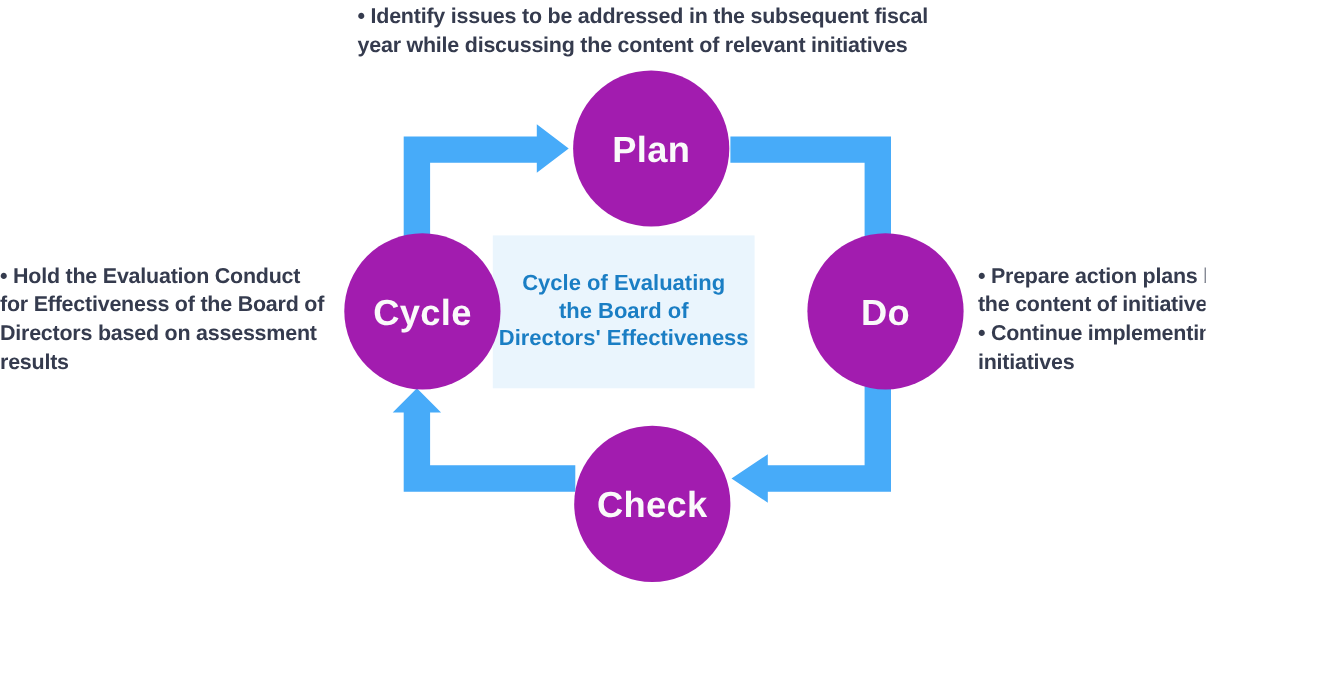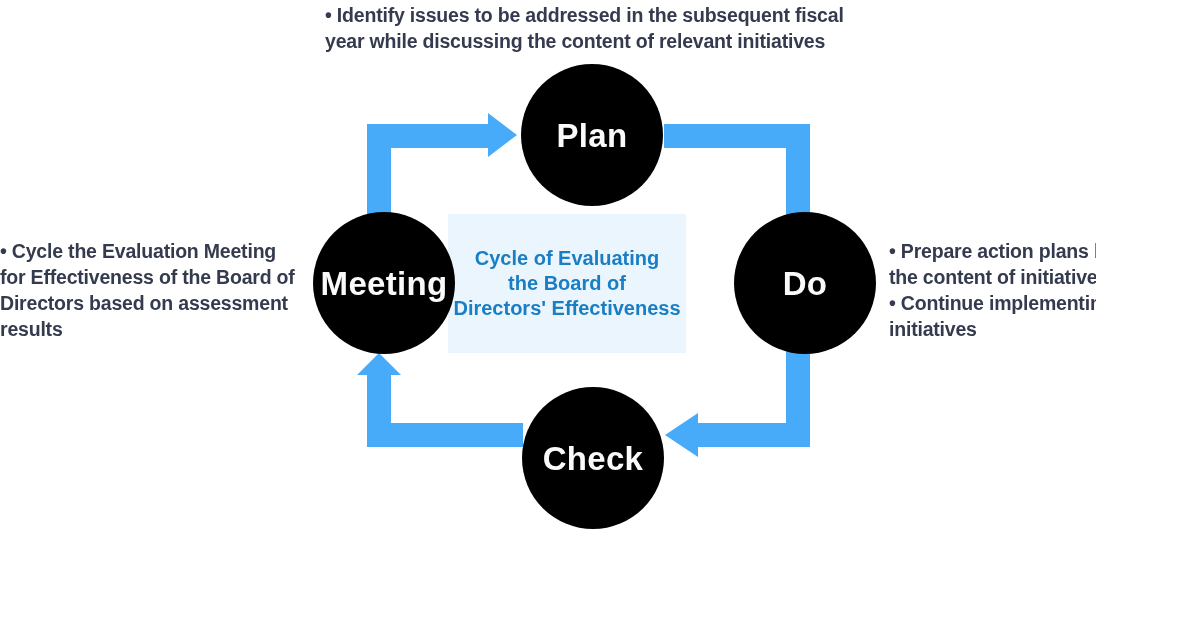--- a/index.html
+++ b/index.html
@@ -60,21 +60,21 @@
     text-align: center;
     white-space: pre-line;
   }
 
   
   .node {
     position: absolute;
     width: 142px;
     height: 142px;
     border-radius: 50%;
-    background: #000000;
+    background: #a21caf;
     display: flex;
     align-items: center;
     justify-content: center;
   }
   .node-label {
     color: #fafafa;
     font-weight: bold;
     font-size: 33px;
     letter-spacing: 0.3px;
     line-height: 1;
@@ -84,21 +84,21 @@
   .node-check  { left: 522px; top: 387px; }
   .node-action { left: 313px; top: 212px; }
 </style>
 </head>
 <body>
 
 <div id="canvas">
 
   <div class="annot annot-top">• Identify issues to be addressed in the subsequent fiscal year while discussing the content of relevant initiatives</div>
 
-  <div class="annot annot-left">• Cycle the Evaluation Meeting for Effectiveness of the Board of Directors based on assessment results</div>
+  <div class="annot annot-left">• Hold the Evaluation Conduct for Effectiveness of the Board of Directors based on assessment results</div>
 
   <div class="annot annot-right">• Prepare action plans based on the content of initiatives
 • Continue implementing specific initiatives</div>
 
 
   <svg id="flow" viewBox="0 0 1200 622">
 
     <path fill="#47abf9" d="M 367,300 L 391,300 L 391,148 L 488,148 L 488,113 L 517,135 L 488,157 L 488,124 L 367,124 Z"></path>
 
     <path fill="#47abf9" d="M 664,124 L 810,124 L 810,290 L 832,290 L 798,322 L 764,290 L 786,290 L 786,148 L 664,148 Z"></path>
@@ -120,16 +120,16 @@
 
   <div class="node node-do">
     <span class="node-label">Do</span>
   </div>
 
   <div class="node node-check">
     <span class="node-label">Check</span>
   </div>
 
   <div class="node node-action">
-    <span class="node-label">Meeting</span>
+    <span class="node-label">Cycle</span>
   </div>
 
 </div>
 
 </body></html>

